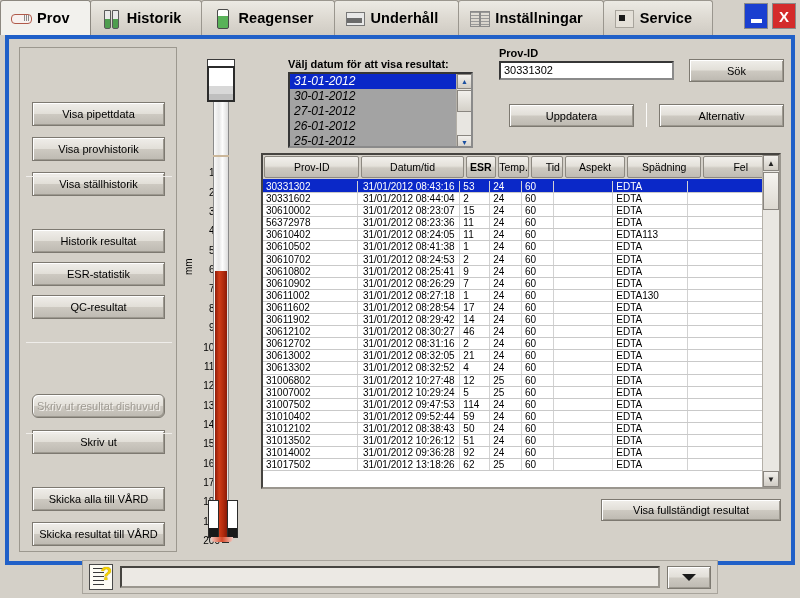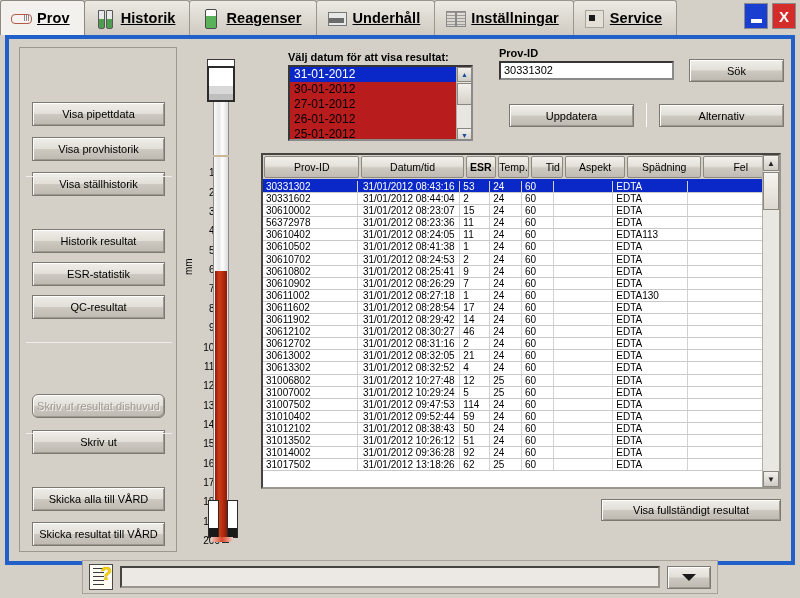--- a/index.html
+++ b/index.html
@@ -18,29 +18,28 @@
 
   
   #tabbar {
     position: absolute; left: 0; top: 0; width: 800px; height: 35px;
     background: #d4d0c8;
     display: flex; align-items: stretch;
   }
   .tab {
     position: relative;
     display: flex; align-items: center; gap: 6px;
-    padding: 0 14px 0 10px;
+    padding: 0 20px 0 10px;
     background: linear-gradient(to bottom, #eceae4 0%, #dcd8d0 55%, #cfcbc3 100%);
     border: 1px solid #9a968e;
     border-bottom: none;
     margin-right: -1px;
     border-top-left-radius: 3px; border-top-right-radius: 3px;
     font-size: 14px; color: #000;
     cursor: default;
-    text-decoration: underline;
   }
   .tab.active {
     background: #f2f1ed;
     border-color: #8c8880;
     z-index: 3;
   }
   .tab .tlabel { font-weight: bold; font-size: 14.5px; letter-spacing: .1px; }
   .ticon { width: 20px; height: 22px; flex: 0 0 20px; position: relative; }
 
   
@@ -167,24 +166,24 @@
     position:absolute; left:-4px; top:228px; font-size:10px; color:#000;
     transform: rotate(-90deg); transform-origin: left top; white-space:nowrap;
   }
 
   
   #content { position:absolute; left:252px; top:8px; width:528px; height:505px; }
 
   .grouplbl { font-size:11px; font-weight:bold; color:#000; }
 
   
-  #dateBox { position:absolute; left:27px; top:4px; width:214px; height:90px; }
+  #dateBox { position:absolute; left:27px; top:11px; width:214px; height:90px; }
   #dateList {
     position:absolute; left:0; top:14px; width:185px; height:76px;
-    background:#b91c1c; border:2px inset #8a8a8a; overflow:hidden;
+    background:#a3a3a3; border:2px inset #8a8a8a; overflow:hidden;font-style:italic;
   }
   .dateitem { height:15px; line-height:15px; padding-left:4px; font-size:12px; color:#000; cursor:default; }
   .dateitem.selected { background:#0a28c8; color:#fff; }
   #dateScroll {
     position:absolute; right:0px; top:0px; width:15px; height:76px;
     background:#e8e6e1; border-left:1px solid #b4b0a8;
   }
   .sbArrow {
     position:absolute; left:0; width:15px; height:15px;
     background: linear-gradient(to bottom,#f2f0ec,#d0ccc4);

